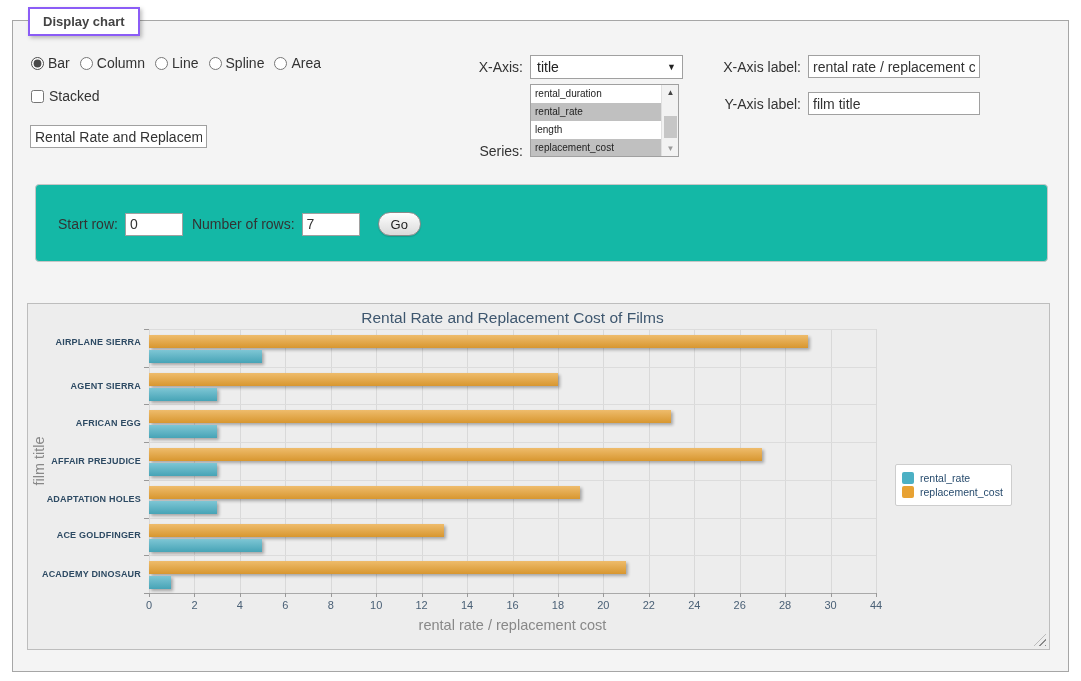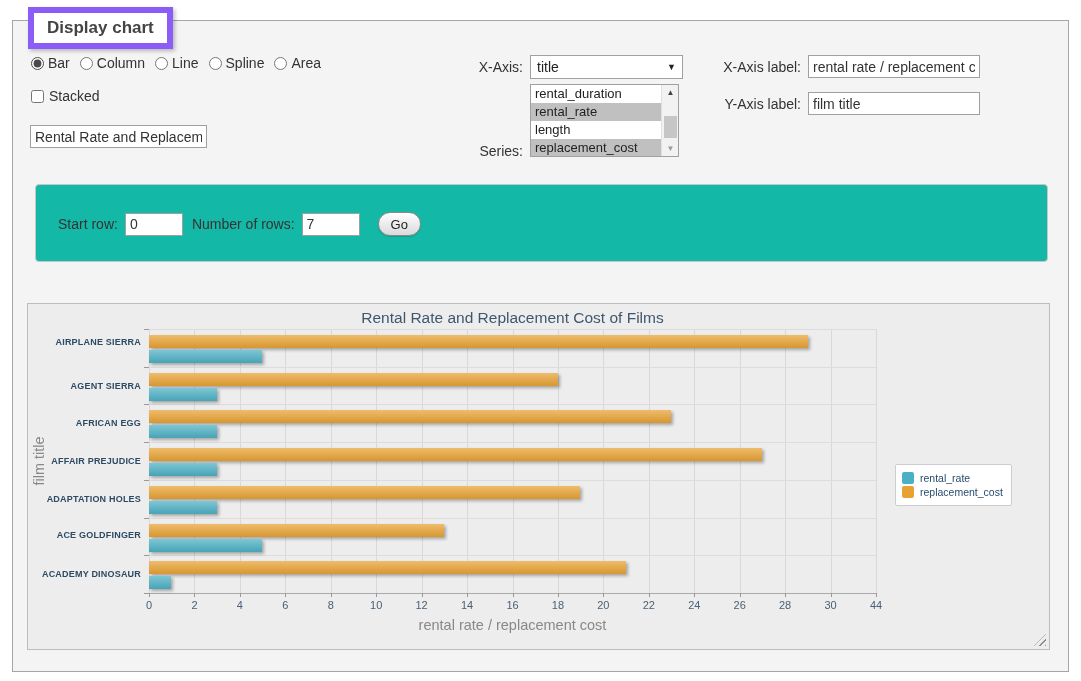--- a/index.html
+++ b/index.html
@@ -4,21 +4,21 @@
 <style>
   * { box-sizing: border-box; margin: 0; padding: 0; }
   html,body { background:#fff; }
   body { font-family:"Liberation Sans", sans-serif; color:#333; }
   #app { position:relative; width:1081px; height:681px; background:#fff; overflow:hidden; }
 
   
   .fieldset-box { position:absolute; left:12px; top:20px; width:1057px; height:652px;
     background:#f4f4f4; border:1px solid #a6a6a6; }
   .fieldset-legend { position:absolute; left:28px; top:7px; z-index:3; background:#fff;
-    border:6px solid #8b5cf6; padding:5px 13px; font-size:17px; font-weight:bold; color:#444;
+    border:2px solid #8b5cf6; padding:5px 13px; font-size:13px; font-weight:bold; color:#444;
     box-shadow:2px 2px 4px rgba(0,0,0,.25); }
 
   
   .radio-row { position:absolute; left:31px; top:55px; display:flex; font-size:14px; color:#333; }
   .radio-opt { display:flex; align-items:center; margin-right:10px; cursor:default; }
   .radio-opt input { margin-right:4px; accent-color:#4a4a4a; }
   .check-row { position:absolute; left:31px; top:88px; display:flex; align-items:center; font-size:14px; color:#333; }
   .check-row input { margin-right:5px; accent-color:#4a4a4a; }
 
   input[type=text] { border:1px solid #a0a0a0; background:#fff; font-family:"Liberation Sans",sans-serif;
@@ -32,21 +32,21 @@
   #ylab-label     { left:690px; top:96px;  width:111px; }
 
   .fake-select { position:absolute; left:530px; top:55px; width:153px; height:24px; background:#fff;
     border:1px solid #a0a0a0; font-size:14px; line-height:22px; padding-left:6px; color:#222;
     display:flex; justify-content:space-between; align-items:center; }
   .fake-select .arrow { font-size:9px; color:#222; padding-right:6px; }
 
   .series-list { position:absolute; left:530px; top:84px; width:149px; height:73px; background:#fff;
     border:1px solid #a0a0a0; overflow:hidden; }
   .series-list .opts { position:absolute; left:0; top:0; right:17px; bottom:0; }
-  .series-list .opt { height:18px; line-height:18px; font-size:13px; padding-left:4px; color:#222; white-space:nowrap; }
+  .series-list .opt { height:18px; line-height:18px; font-size:10px; padding-left:4px; color:#222; white-space:nowrap; }
   .series-list .opt.sel { background:#c0c0c0; }
   .sb { position:absolute; right:0; top:0; width:17px; bottom:0; background:#f2f2f2; border-left:1px solid #e0e0e0; }
   .sb .btn { position:absolute; left:0; width:17px; height:15px; font-size:8px; text-align:center; line-height:15px; }
   .sb .up { top:0; color:#444; }
   .sb .dn { bottom:0; color:#9a9a9a; }
   .sb .thumb { position:absolute; left:2px; width:13px; top:31px; height:22px; background:#c6c6c6; }
 
   #xlab-input { position:absolute; left:808px; top:55px; width:172px; height:23px; }
   #ylab-input { position:absolute; left:808px; top:92px; width:172px; height:23px; }
 

